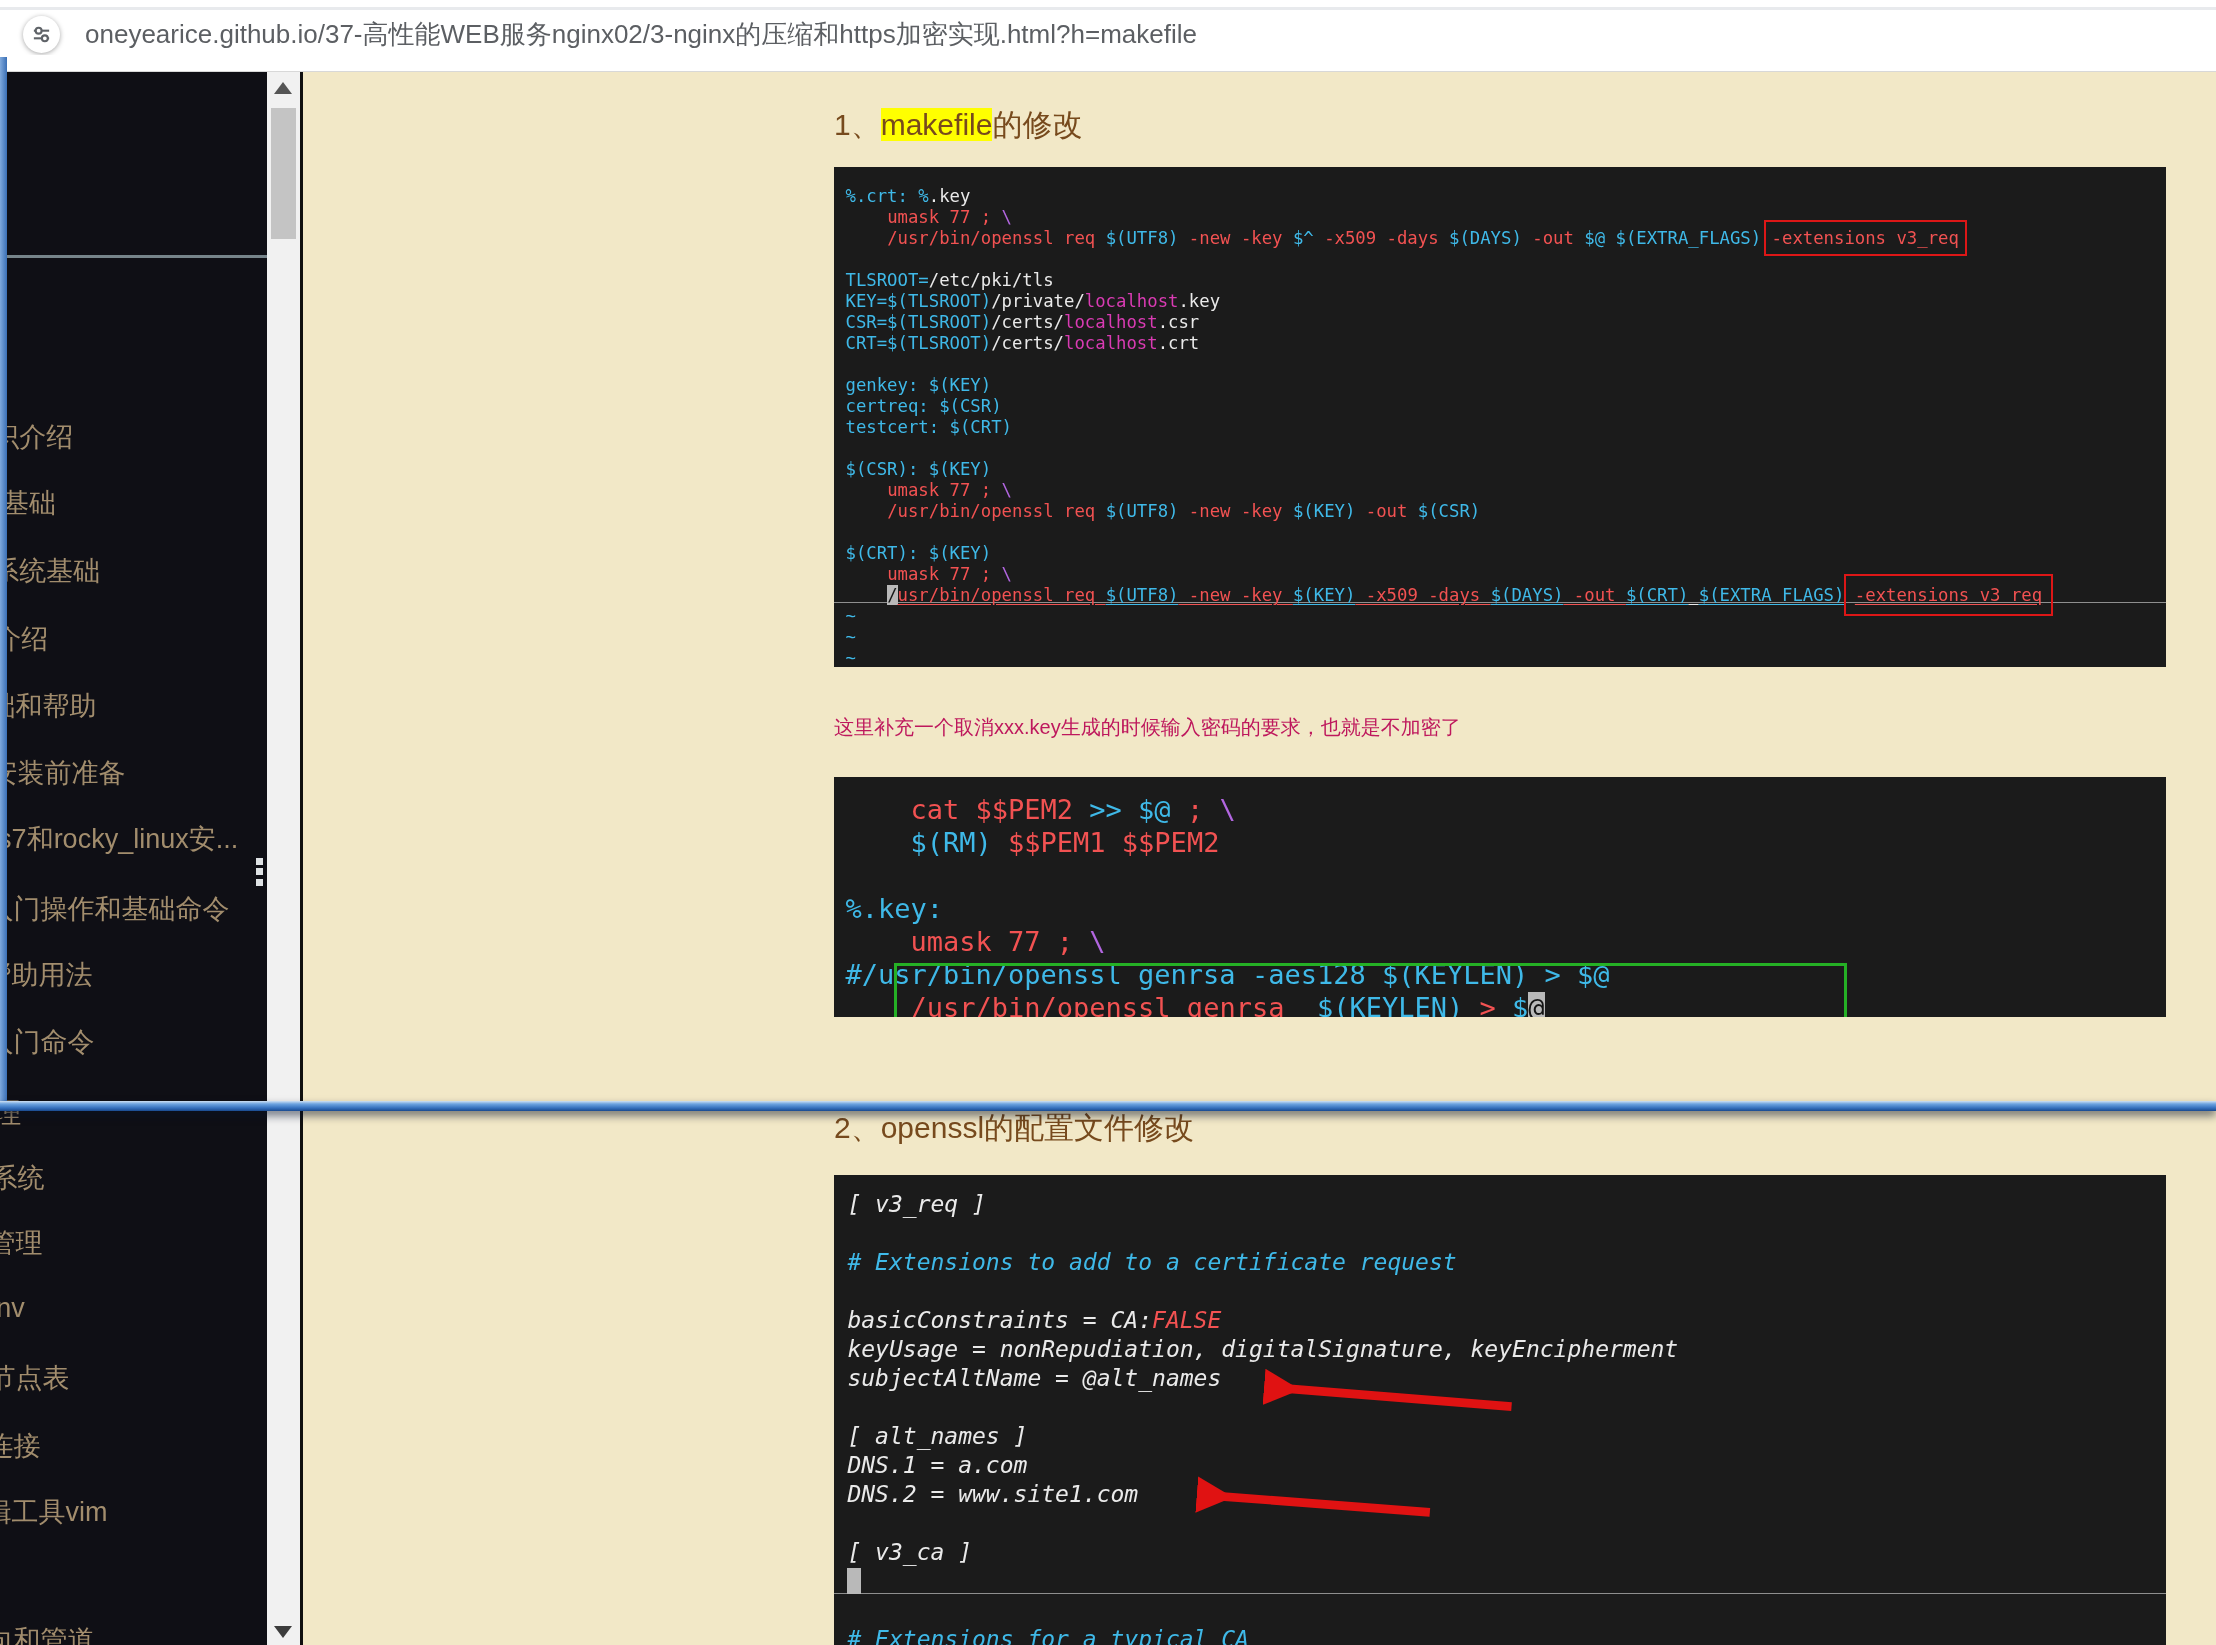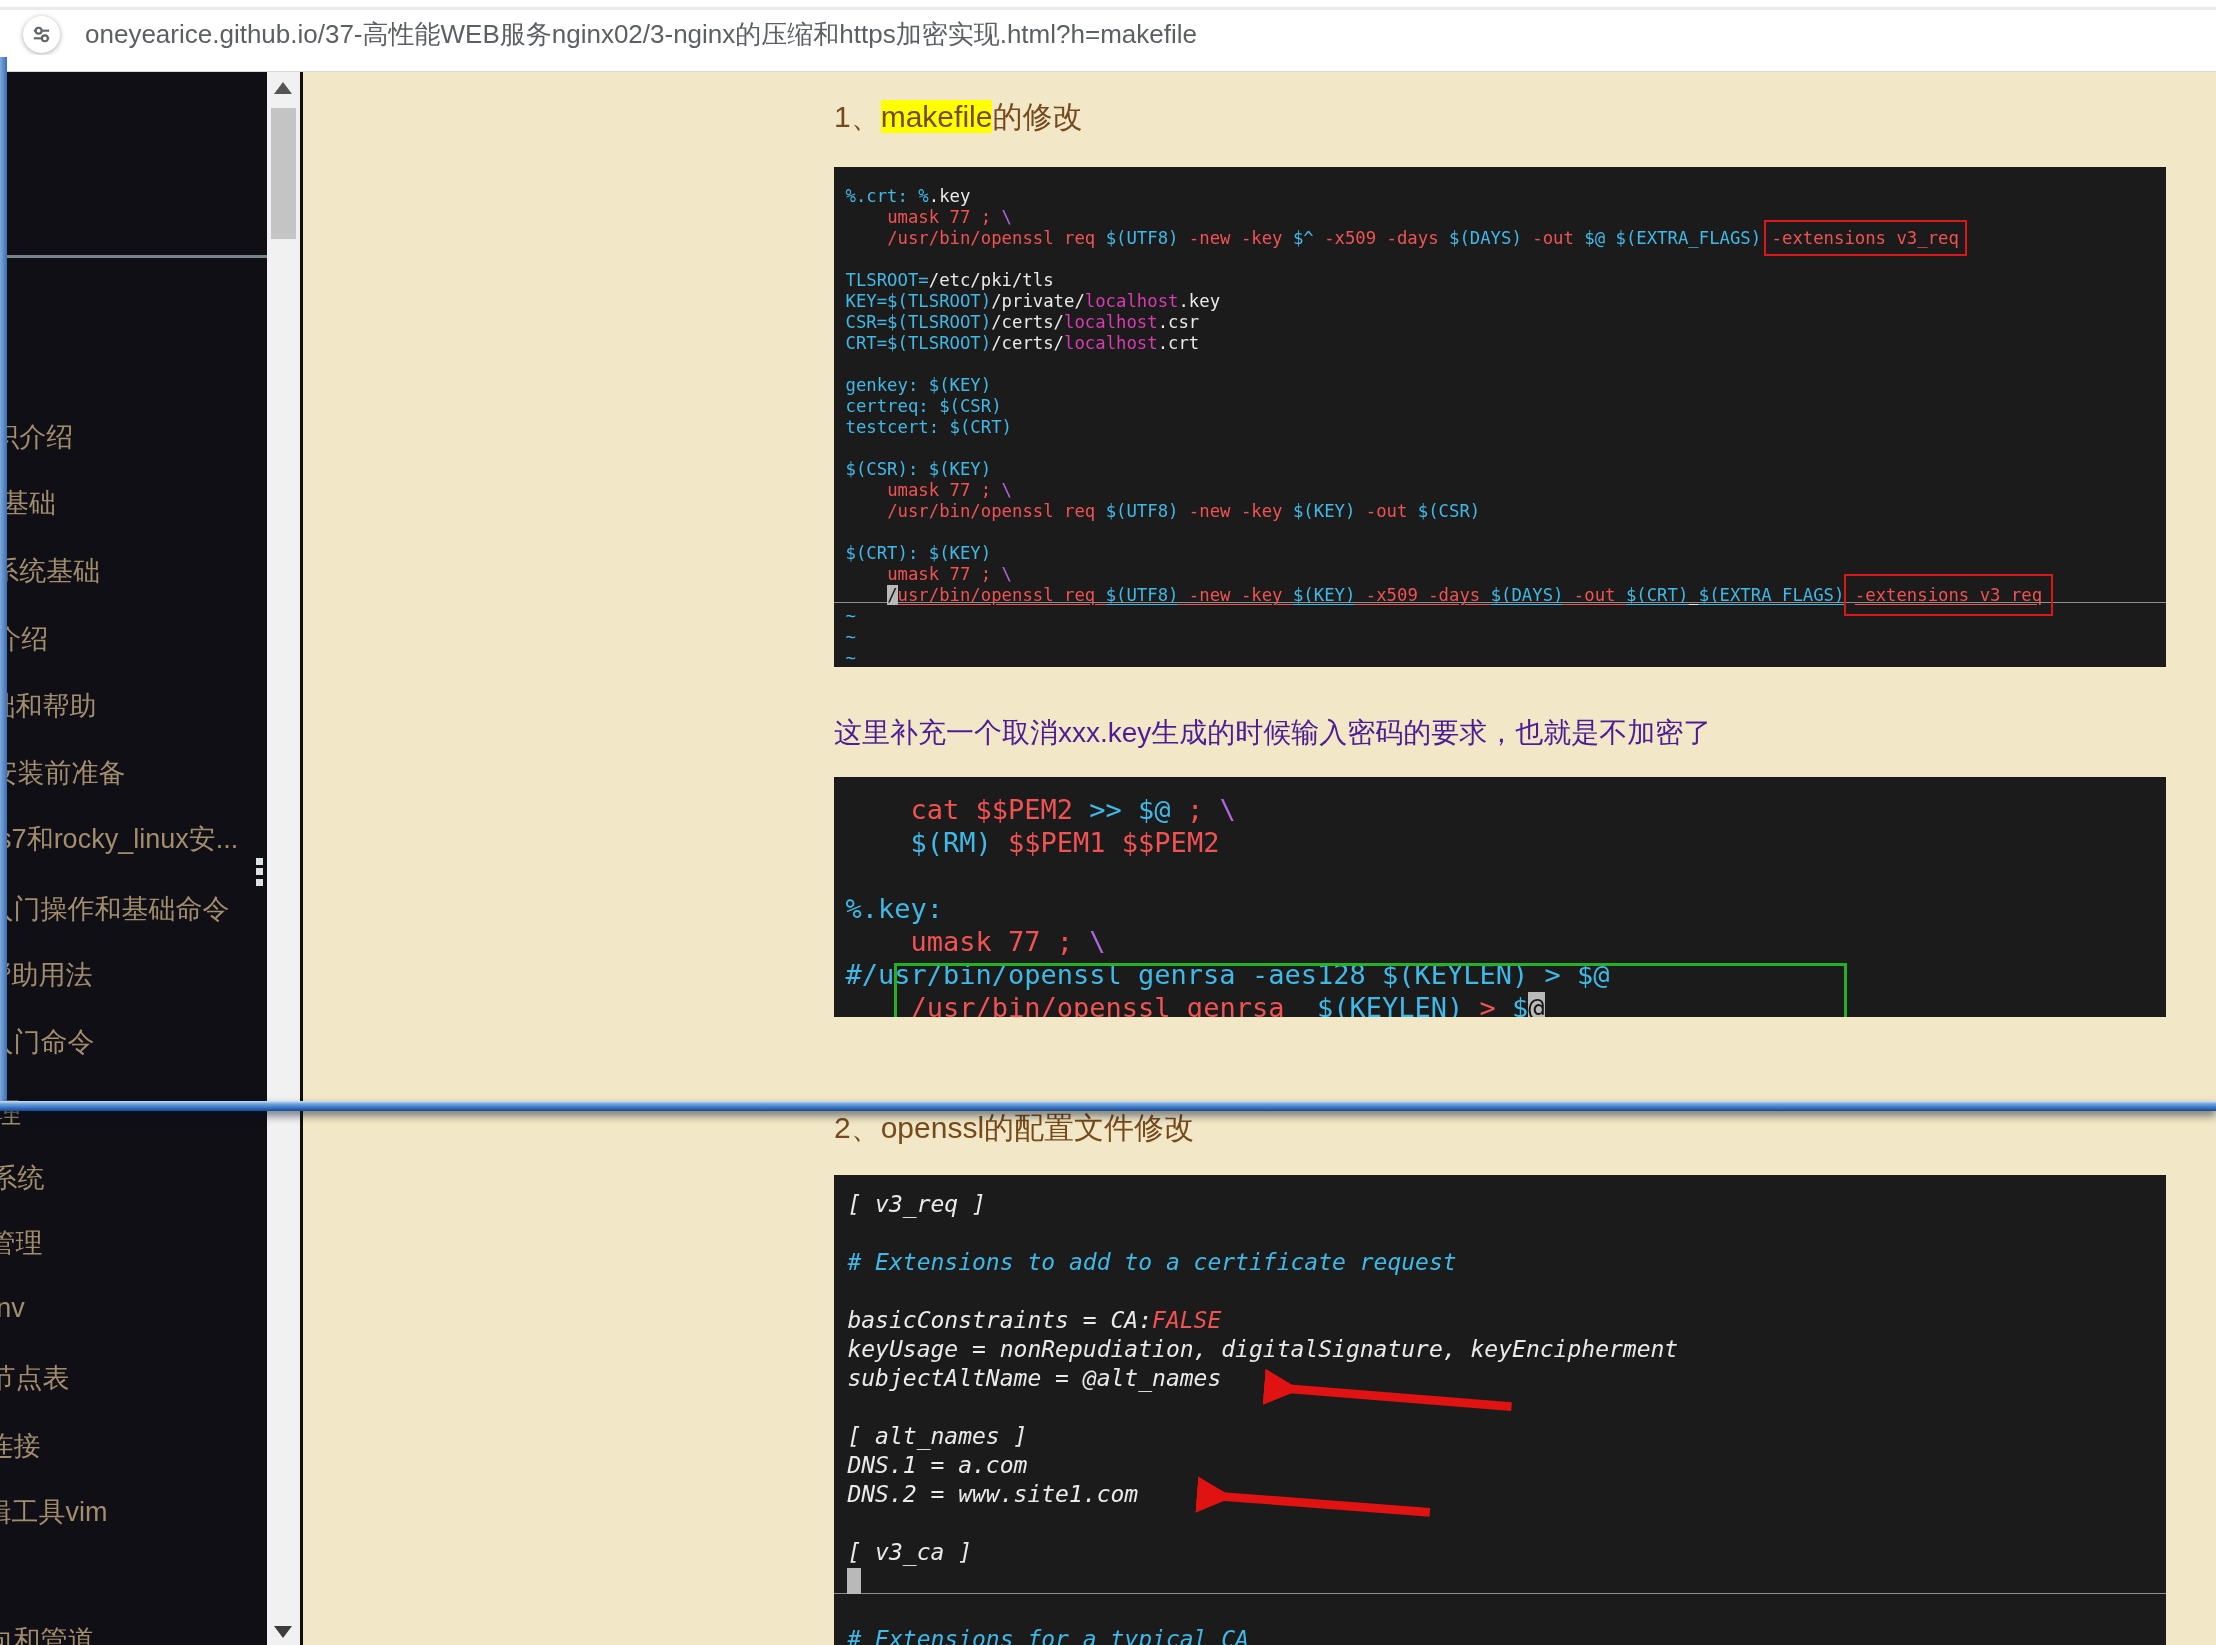--- a/index.html
+++ b/index.html
@@ -41,21 +41,21 @@
   .scroll-thumb{position:absolute;left:3.8px;top:36px;width:25px;height:131px;background:#c4c4c4;}
   .scroll-down{position:absolute;left:6.7px;bottom:7.7px;width:0;height:0;border-left:9.6px solid transparent;border-right:9.6px solid transparent;border-top:12.5px solid #3c3c3c;}
   .blackline{position:absolute;left:300px;top:72px;width:2.9px;height:1574px;background:#101010;}
 
   
   .content{
     position:absolute;left:303px;top:72px;width:1914px;height:1574px;background:#f2e8c7;overflow:hidden;
   }
   .h1,.h2{position:absolute;font-size:30px;color:#774a1d;white-space:nowrap;font-weight:400;}
   .hl{background:#ffff00;}
-  .para{position:absolute;font-size:28px;color:#4c1d95;white-space:nowrap;}
+  .para{position:absolute;font-size:20px;color:#be185d;white-space:nowrap;}
 
   .codeblock{position:absolute;background:#1b1b1b;overflow:hidden;}
   pre.code{margin:0;font-family:"DejaVu Sans Mono","Liberation Mono",monospace;}
   .code1{font-size:17.3px;line-height:21px;padding:19px 11.5px;}
   .code2{font-size:27px;line-height:33px;padding:16.3px 11.5px;}
   .code3{font-size:23px;line-height:29px;padding:15.4px 13.4px;}
   .cl{white-space:pre;position:relative;}
   .sg.w{color:#eaeaea;}
   .sg.r{color:#f25252;}
   .sg.c{color:#3fb9e8;margin-top:32px;}
@@ -128,21 +128,21 @@
 
 <div class="scroll-track">
   <div class="scroll-up"></div>
   <div class="scroll-thumb"></div>
   <div class="scroll-down"></div>
 </div>
 <div class="blackline"></div>
 
 <div class="content">
 
-  <div class="h1" style="left:531px;top:25px;"><span>1、</span><span class="hl">makefile</span><span>的修改</span></div>
+  <div class="h1" style="left:531px;top:33px;"><span>1、</span><span class="hl">makefile</span><span>的修改</span></div>
 
   <div class="codeblock" style="left:531px;top:95px;width:1332px;height:500px;">
     <pre class="code code1"><div class="cl "><span class="sg c">%.crt: %</span><span class="sg w">.key</span></div><div class="cl "><span class="sg w">    </span><span class="sg r">umask 77 ; </span><span class="sg p">\</span></div><div class="cl "><span class="sg w">    </span><span class="sg r">/usr/bin/openssl req </span><span class="sg c">$(UTF8)</span><span class="sg r"> -new -key </span><span class="sg c">$^</span><span class="sg r"> -x509 -days </span><span class="sg c">$(DAYS)</span><span class="sg r"> -out </span><span class="sg c">$@</span><span class="sg w"> </span><span class="sg c">$(EXTRA_FLAGS)</span><span class="sg w"> </span><span class="sg r rbox">-extensions v3_req</span></div><div class="cl ">&nbsp;</div><div class="cl "><span class="sg c">TLSROOT=</span><span class="sg w">/etc/pki/tls</span></div><div class="cl "><span class="sg c">KEY=$(TLSROOT)</span><span class="sg w">/private/</span><span class="sg m">localhost</span><span class="sg w">.key</span></div><div class="cl "><span class="sg c">CSR=$(TLSROOT)</span><span class="sg w">/certs/</span><span class="sg m">localhost</span><span class="sg w">.csr</span></div><div class="cl "><span class="sg c">CRT=$(TLSROOT)</span><span class="sg w">/certs/</span><span class="sg m">localhost</span><span class="sg w">.crt</span></div><div class="cl ">&nbsp;</div><div class="cl "><span class="sg c">genkey: $(KEY)</span></div><div class="cl "><span class="sg c">certreq: $(CSR)</span></div><div class="cl "><span class="sg c">testcert: $(CRT)</span></div><div class="cl ">&nbsp;</div><div class="cl "><span class="sg c">$(CSR): $(KEY)</span></div><div class="cl "><span class="sg w">    </span><span class="sg r">umask 77 ; </span><span class="sg p">\</span></div><div class="cl "><span class="sg w">    </span><span class="sg r">/usr/bin/openssl req </span><span class="sg c">$(UTF8)</span><span class="sg r"> -new -key </span><span class="sg c">$(KEY)</span><span class="sg r"> -out </span><span class="sg c">$(CSR)</span></div><div class="cl ">&nbsp;</div><div class="cl "><span class="sg c">$(CRT): $(KEY)</span></div><div class="cl "><span class="sg w">    </span><span class="sg r">umask 77 ; </span><span class="sg p">\</span></div><div class="cl cursorline"><span class="sg w">    </span><span class="sg cur r">/</span><span class="sg r u">usr/bin/openssl req </span><span class="sg c u">$(UTF8)</span><span class="sg r u"> -new -key </span><span class="sg c u">$(KEY)</span><span class="sg r u"> -x509 -days </span><span class="sg c u">$(DAYS)</span><span class="sg r u"> -out </span><span class="sg c u">$(CRT)</span><span class="sg w u"> </span><span class="sg c u">$(EXTRA_FLAGS)</span><span class="sg w"> </span><span class="sg r u rbox2">-extensions v3_req</span></div><div class="cl "><span class="sg c">~</span></div><div class="cl "><span class="sg c">~</span></div><div class="cl "><span class="sg c">~</span></div></pre>
   </div>
 
   <div class="para" style="left:531px;top:642px;">这里补充一个取消xxx.key生成的时候输入密码的要求，也就是不加密了</div>
 
   <div class="codeblock" style="left:531px;top:705px;width:1332px;height:240px;">
     <pre class="code code2"><div class="cl "><span class="sg w">    </span><span class="sg r">cat $$PEM2 </span><span class="sg c">&gt;&gt; $@</span><span class="sg r"> ; </span><span class="sg p">\</span></div><div class="cl "><span class="sg w">    </span><span class="sg c">$(RM)</span><span class="sg r"> $$PEM1 $$PEM2</span></div><div class="cl ">&nbsp;</div><div class="cl "><span class="sg c">%.key:</span></div><div class="cl "><span class="sg w">    </span><span class="sg r">umask 77 ; </span><span class="sg p">\</span></div><div class="cl "><span class="sg c">#/usr/bin/openssl genrsa -aes128 $(KEYLEN) &gt; $@</span></div><div class="cl cursorline"><span class="sg w">    </span><span class="sg r u">/usr/bin/openssl genrsa  </span><span class="sg c u">$(KEYLEN)</span><span class="sg r u"> &gt; </span><span class="sg c u">$</span><span class="sg cur">@</span></div><div class="cl ">&nbsp;</div><div class="cl "><span class="sg c">%.csr: %</span><span class="sg w">.key</span></div><div class="cl "><span class="sg w">    </span><span class="sg r">umask 77 ; </span><span class="sg p">\</span></div></pre>
     <div class="green-box" style="left:60px;top:186px;width:953px;height:85px;"></div>

